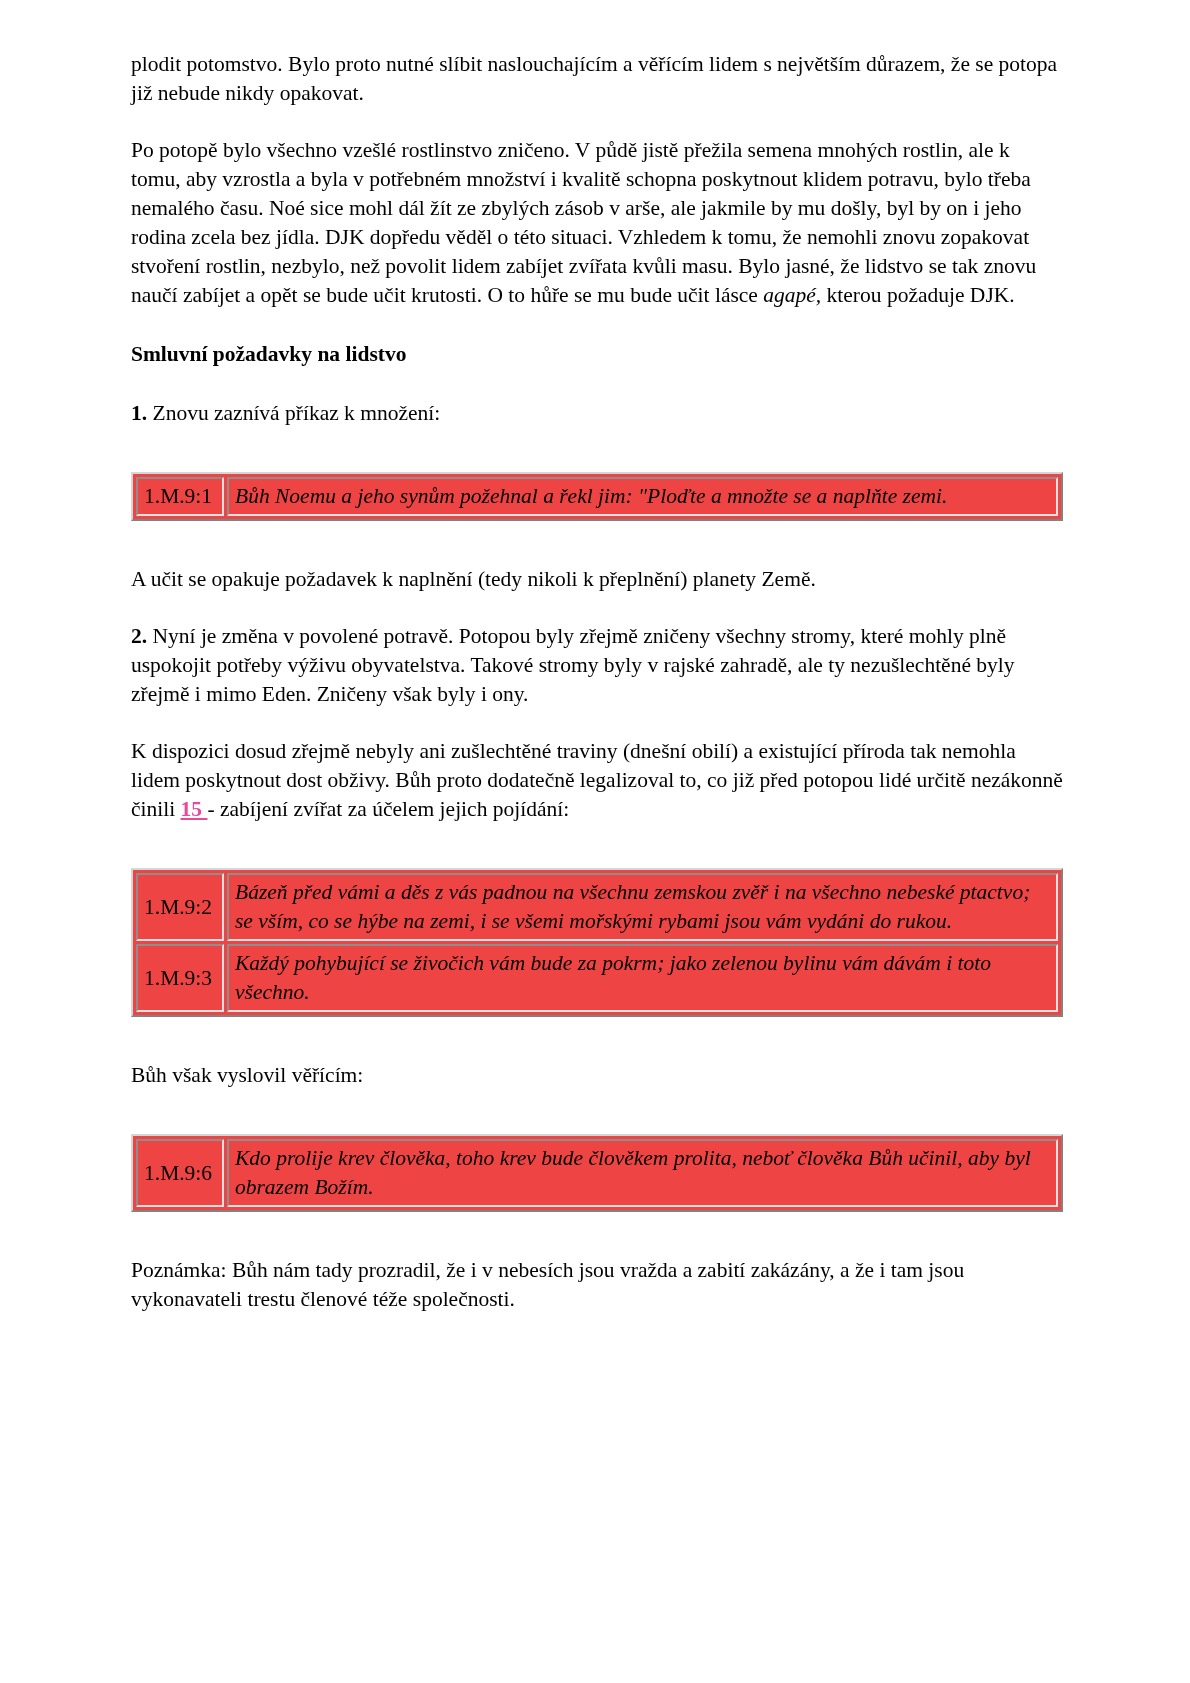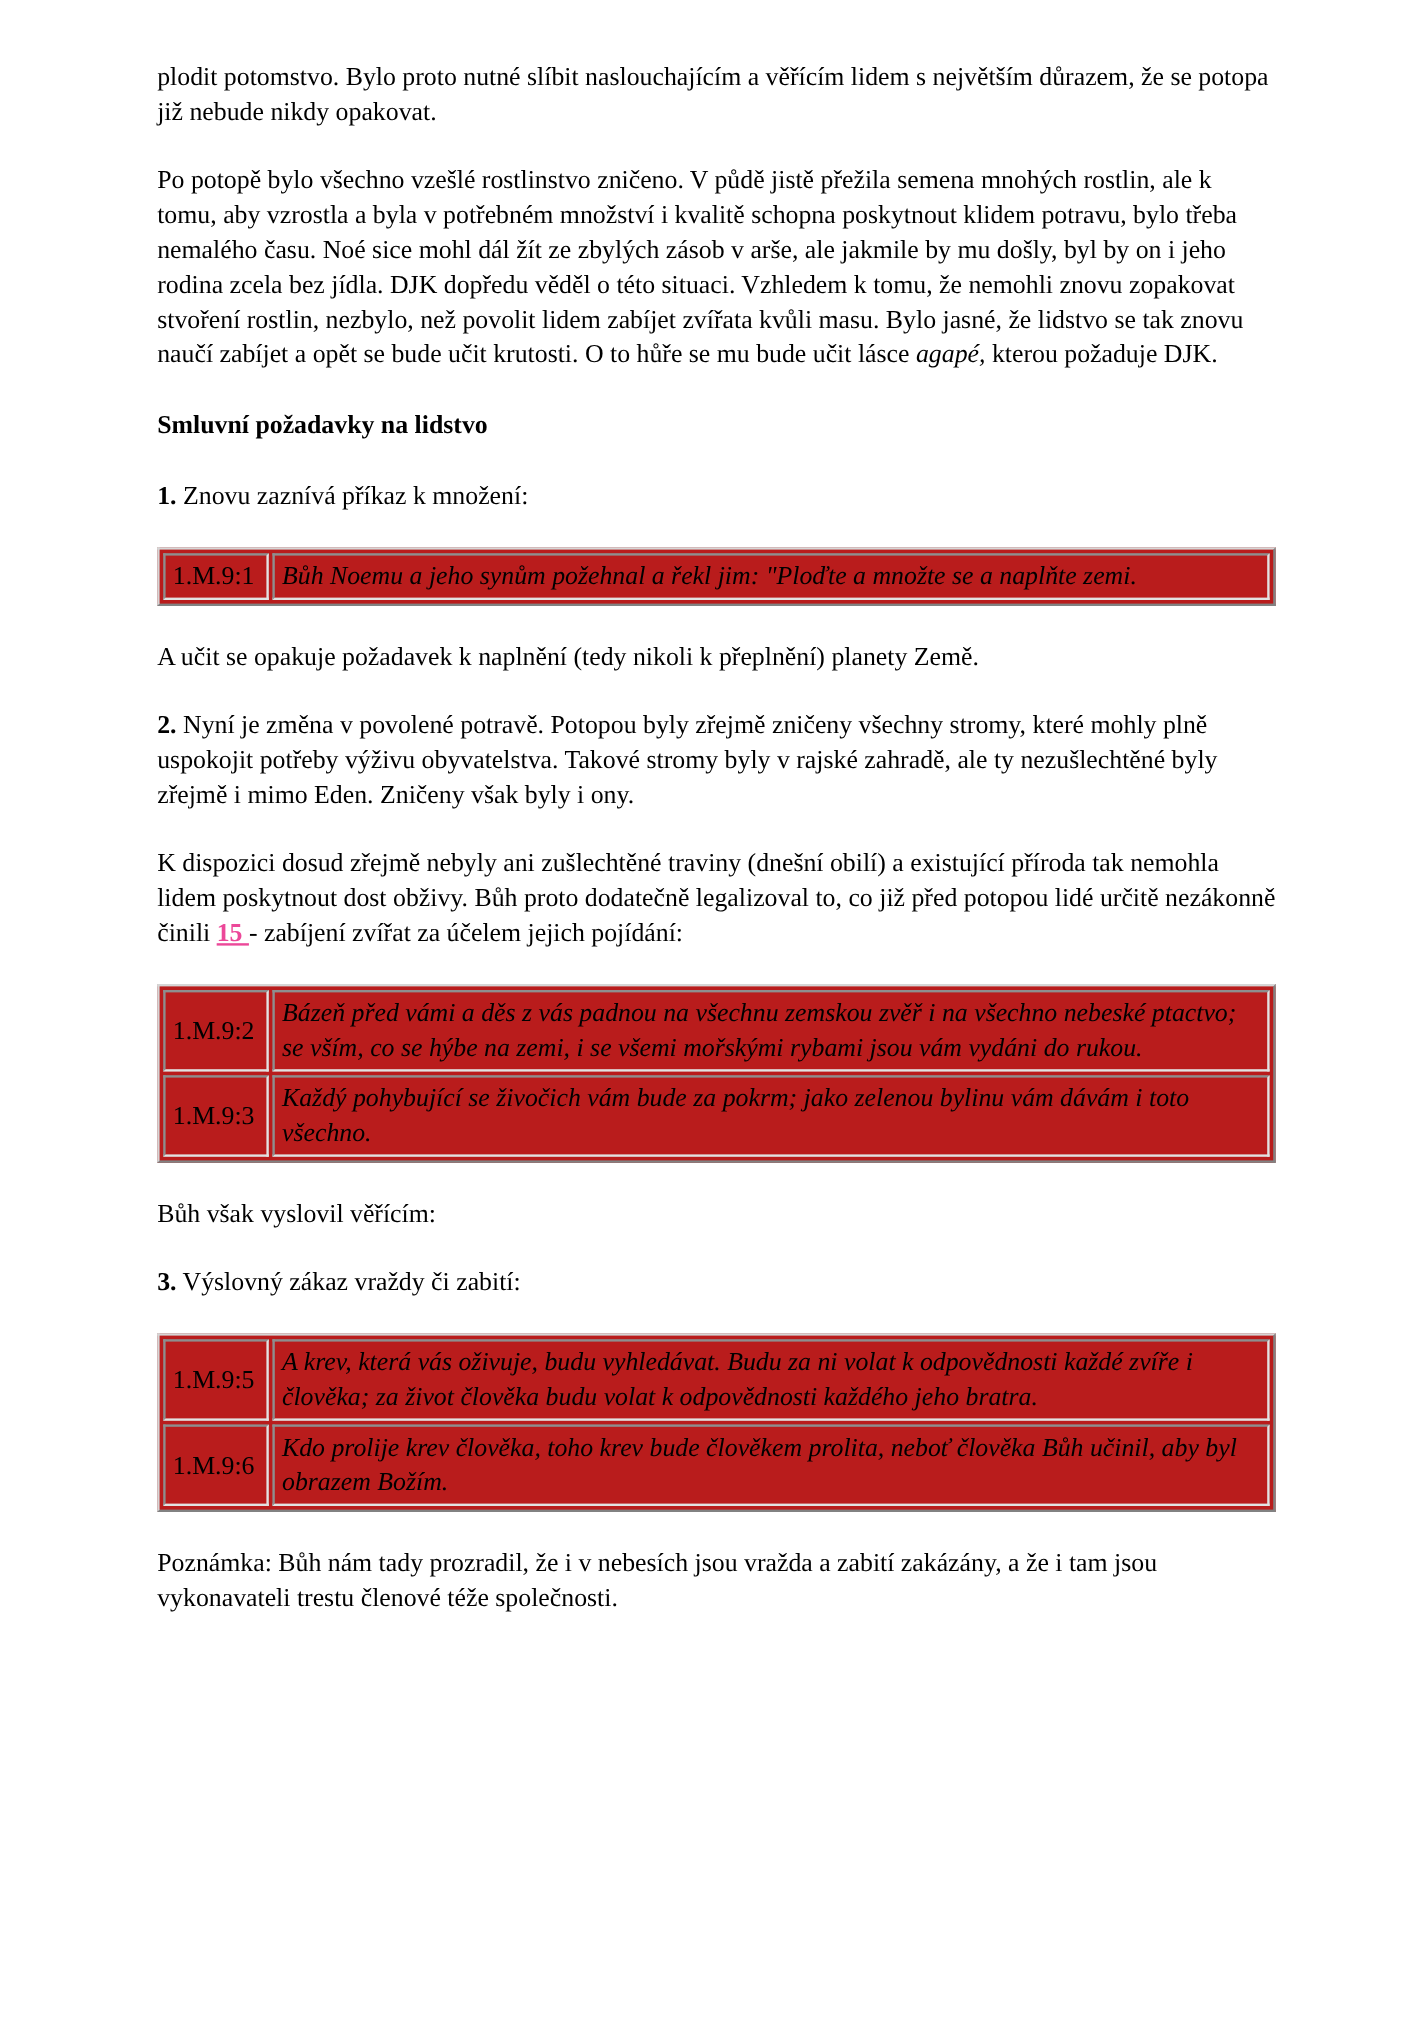--- a/index.html
+++ b/index.html
@@ -30,22 +30,22 @@
   .pt-num { font-weight: bold; }
   a.footnote-link {
     color: #ec4899;
     font-weight: bold;
     text-decoration: underline;
   }
   table.verse-table {
     border-collapse: separate;
     border-spacing: 3px;
     border: 2px outset #d6d6d6;
-    background: #b91c1c;
-    margin: 28px 0;
+    background: #ef4444;
+    margin: 44px 0;
   }
   table.verse-table.wide { width: 100%; }
   table.verse-table.narrow { width: auto; }
   table.verse-table td {
     border: 2px inset #e2e2e2;
     padding: 3px 6px;
     vertical-align: middle;
   }
   td.verse-ref {
     font-style: normal;
@@ -92,28 +92,23 @@
     <tr>
       <td class="verse-ref">1.M.9:3</td>
       <td class="verse-text">Každý pohybující se živočich vám bude za pokrm; jako zelenou bylinu vám dávám i toto všechno.</td>
     </tr>
   </tbody>
     </table>
 
   <p>Bůh však vyslovil věřícím:</p>
 
 
-  <p><b class="pt-num">3.</b><span> Výslovný zákaz vraždy či zabití:</span></p>
 
   <table class="verse-table wide">
     <tbody>
-        <tr>
-      <td class="verse-ref">1.M.9:5</td>
-      <td class="verse-text">A krev, která vás oživuje, budu vyhledávat. Budu za ni volat k odpovědnosti každé zvíře i člověka; za život člověka budu volat k odpovědnosti každého jeho bratra.</td>
-    </tr>
     <tr>
       <td class="verse-ref">1.M.9:6</td>
       <td class="verse-text">Kdo prolije krev člověka, toho krev bude člověkem prolita, neboť člověka Bůh učinil, aby byl obrazem Božím.</td>
     </tr>
   </tbody>
     </table>
 
   <p>Poznámka: Bůh nám tady prozradil, že i v nebesích jsou vražda a zabití zakázány, a že i tam jsou vykonavateli trestu členové téže společnosti.</p>
 
 </div>

